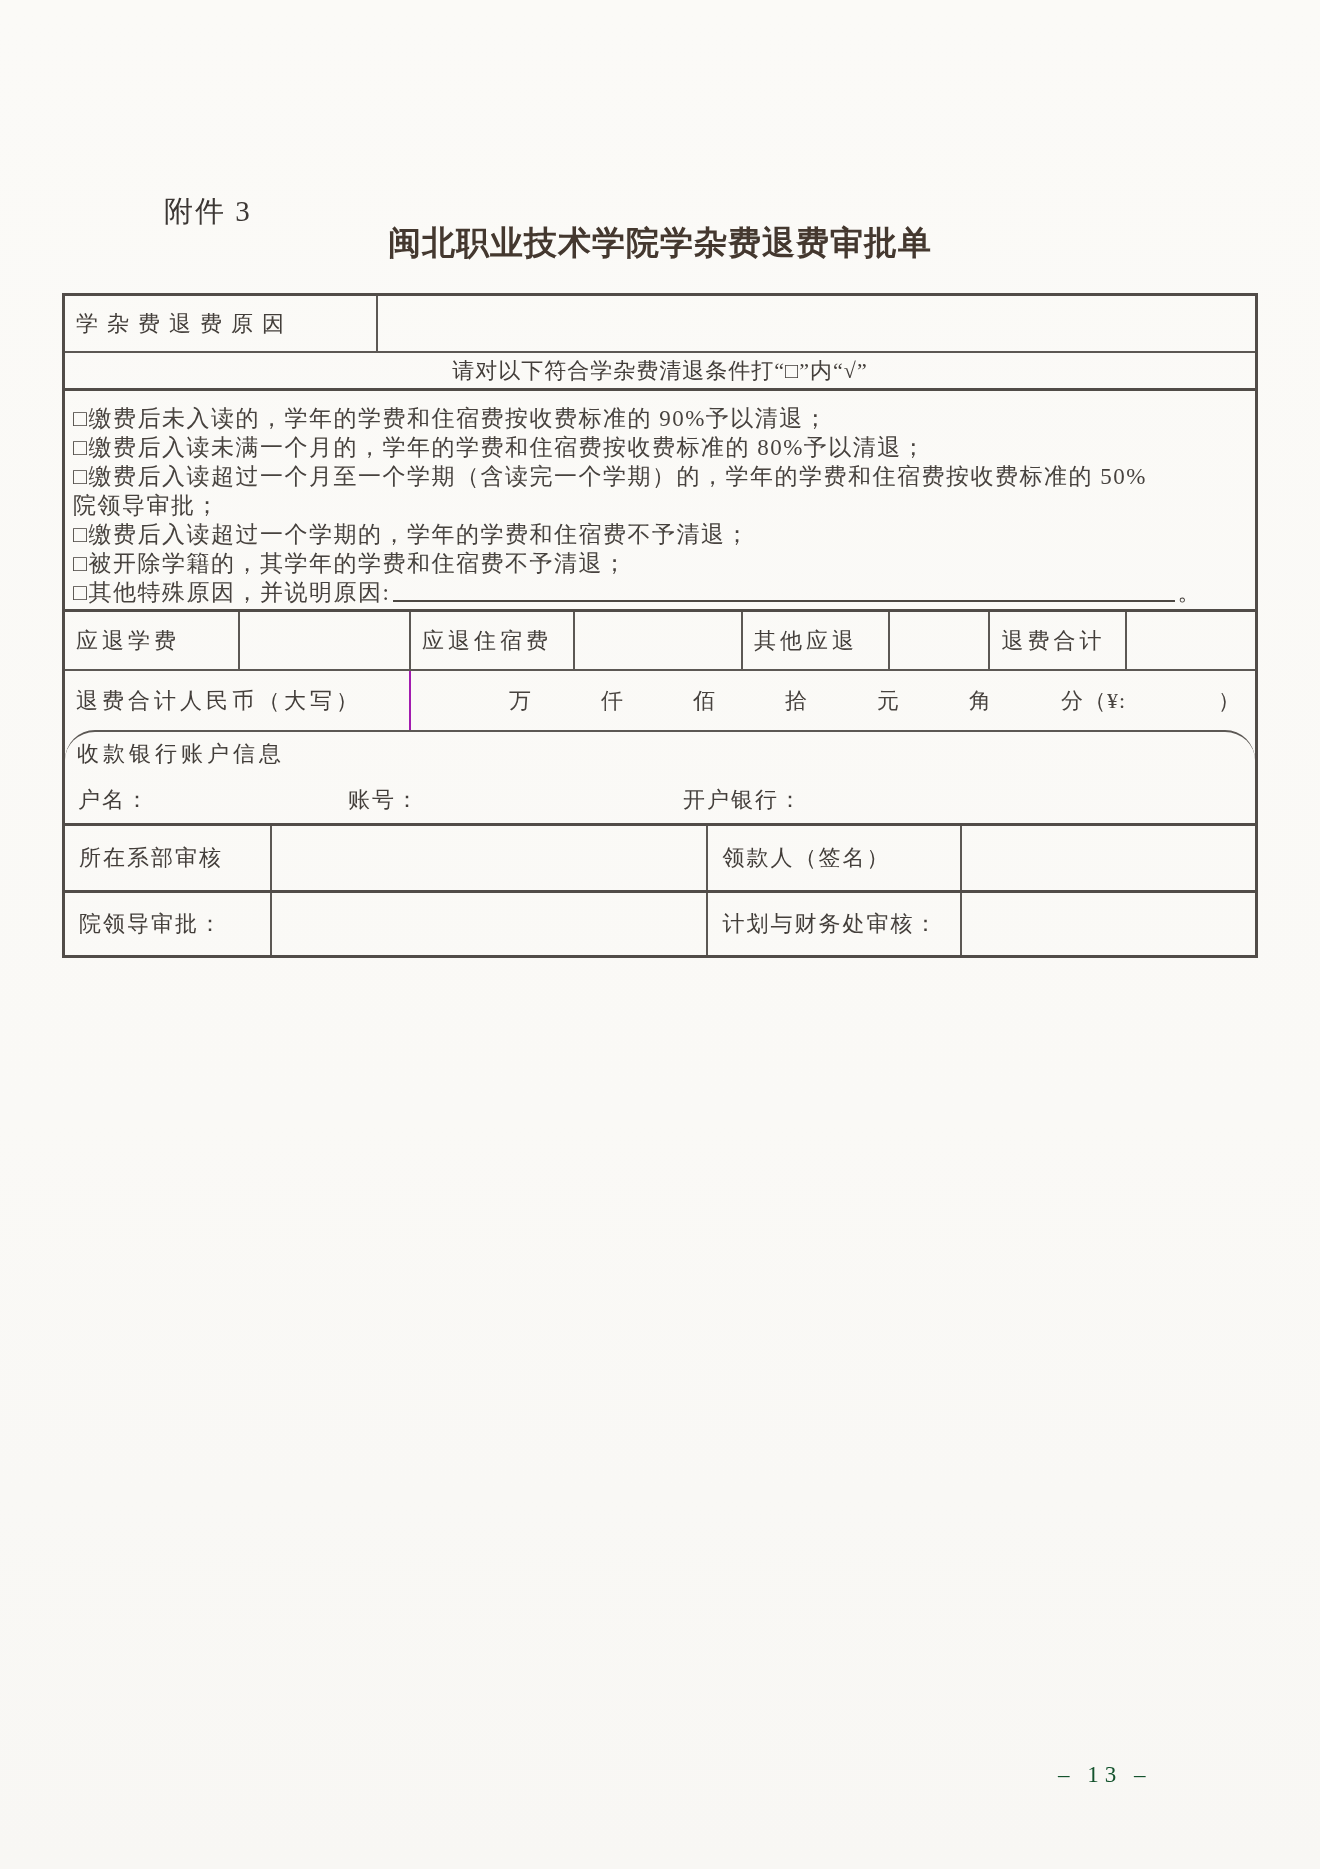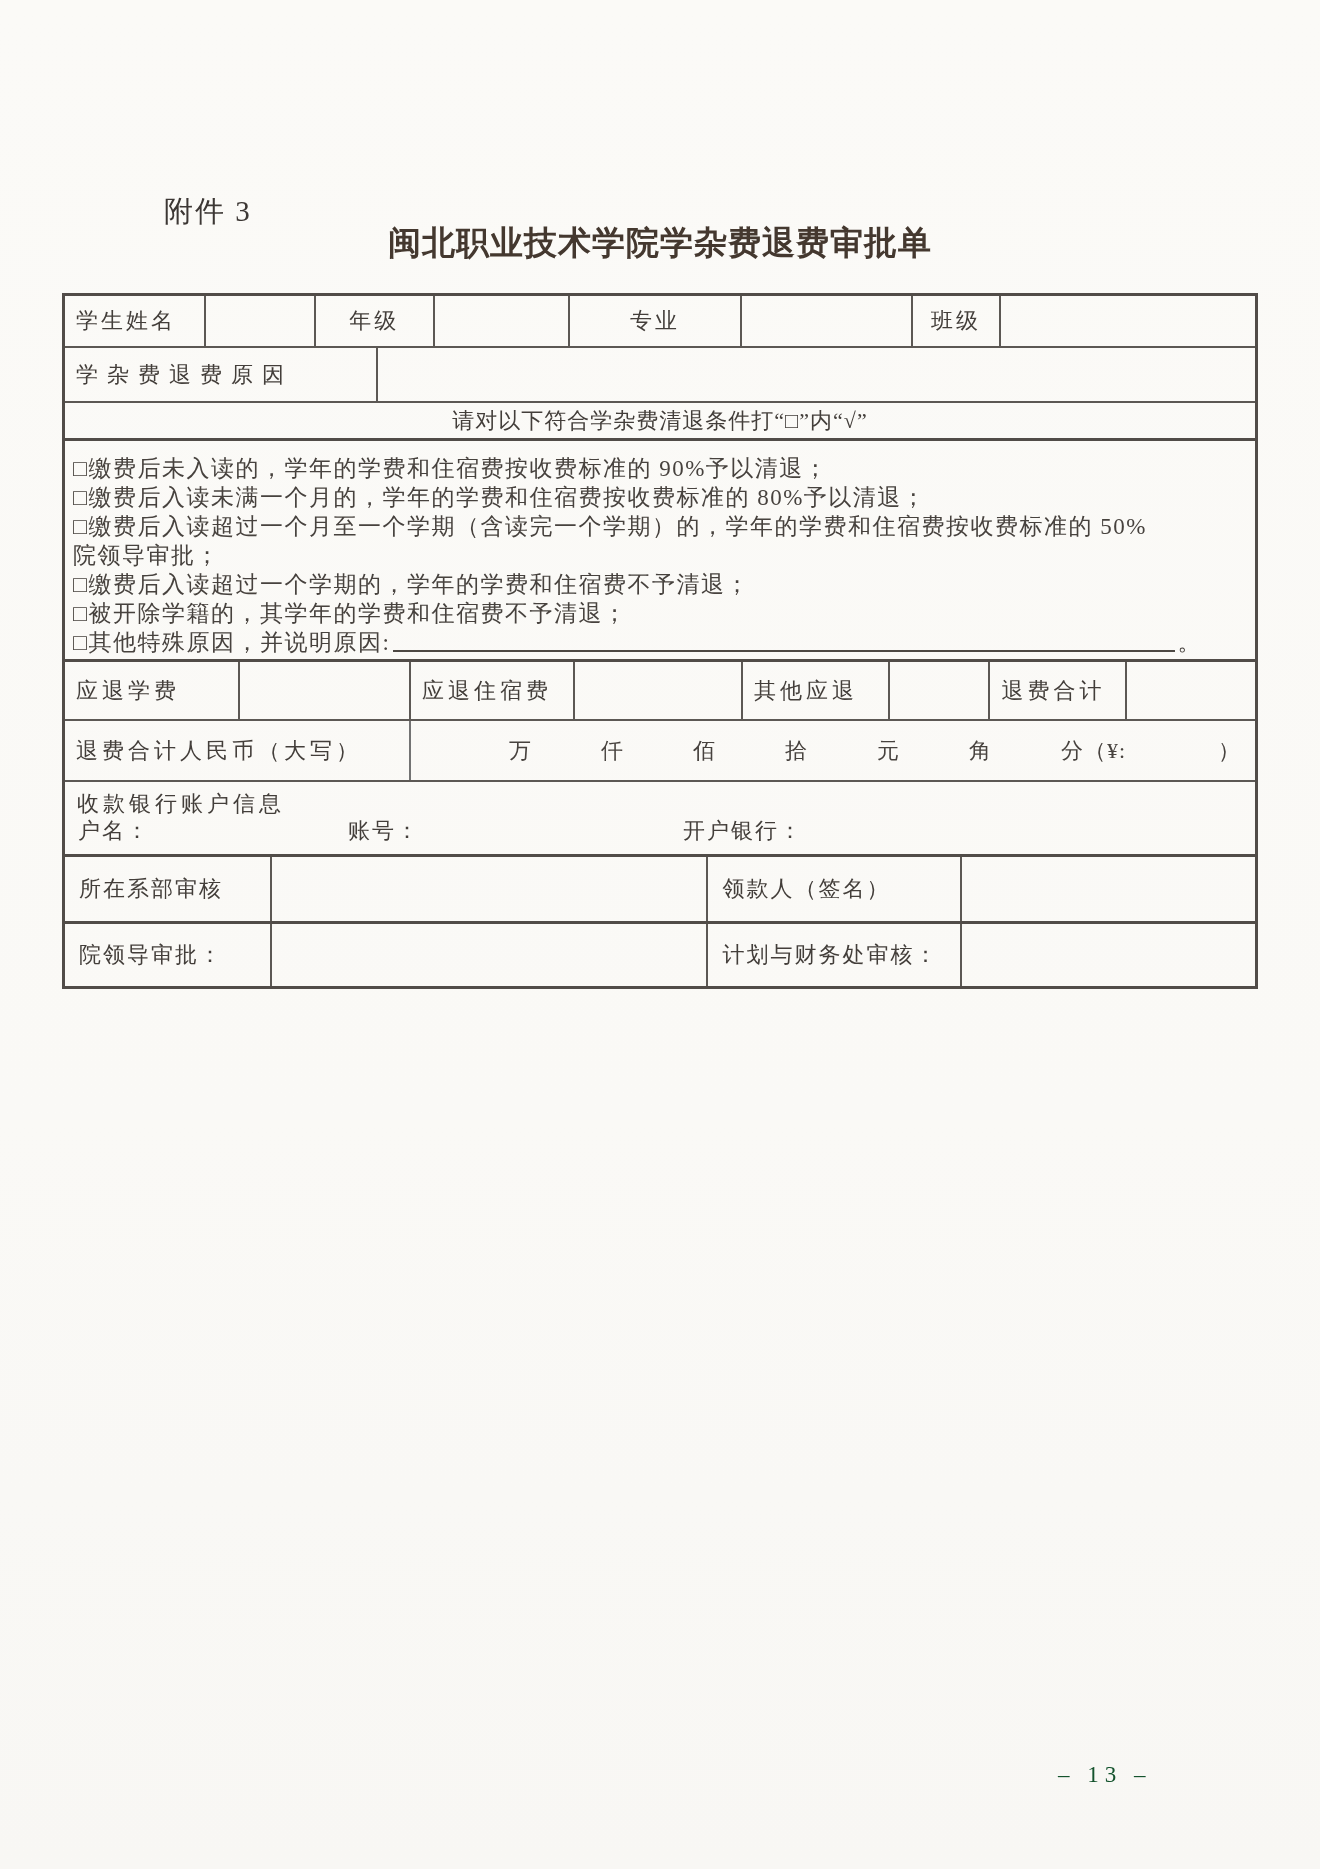--- a/index.html
+++ b/index.html
@@ -41,21 +41,21 @@
   .r4{height:221px;display:block;padding:13px 8px 0 8px;box-sizing:border-box;}
   .cond{line-height:29px;font-size:23px;letter-spacing:1.5px;white-space:nowrap;color:#47423e;}
   .cond.split{display:flex;align-items:flex-end;white-space:nowrap;}
   .uline{flex:1;border-bottom:2px solid #4d4843;margin:0 3px 5px 3px;height:20px;}
   .cond .period{margin-right:45px;}
   .r5{height:60px;}
   .r5 .lbl{letter-spacing:4px;}
   .r6{height:61px;}
   .r6 .lbl{letter-spacing:4px;}
   .units{padding-left:98px;letter-spacing:1px;white-space:nowrap;color:#47423e;}
-  .r7{height:74px;display:block;position:relative;}
+  .r7{height:93px;display:block;position:relative;border-radius:30px;}
   .bank-title{position:absolute;left:12px;top:7px;letter-spacing:4px;}
   .acct-name{position:absolute;left:13px;bottom:8px;letter-spacing:2px;}
   .acct-num{position:absolute;left:283px;bottom:8px;letter-spacing:2px;}
   .bank-name{position:absolute;left:618px;bottom:8px;letter-spacing:2px;}
   .r8{height:67px;}
   .r9{height:65px;}
   .r8 .lbl,.r9 .lbl{letter-spacing:2px;padding-left:14px;}
   .pagenum{
     position:absolute;left:1058px;top:1762px;
     font-size:23px;color:#14532d;letter-spacing:6px;
@@ -64,30 +64,20 @@
 </style>
 </head>
 <body>
 
 <div class="attachment">附件 3</div>
 
 <div class="doc-title">闽北职业技术学院学杂费退费审批单</div>
 
 <div class="tbl">
 
-  <div class="row r1">
-    <div class="cell lbl" style="width:11.7%">学生姓名</div>
-    <div class="cell" style="width:9.2%"></div>
-    <div class="cell lbl ctr" style="width:10.0%">年级</div>
-    <div class="cell" style="width:11.4%"></div>
-    <div class="cell lbl ctr" style="width:14.4%">专业</div>
-    <div class="cell" style="width:14.4%"></div>
-    <div class="cell lbl ctr" style="width:7.4%">班级</div>
-    <div class="cell" style="flex:1"></div>
-  </div>
 
   <div class="row r2">
     <div class="cell lbl" style="width:22.8%">学杂费退费原因</div>
     <div class="cell" style="flex:1"></div>
   </div>
 
   <div class="row r3">
     <span class="instr">请对以下符合学杂费清退条件打“□”内“√”</span>
   </div>
 
@@ -111,21 +101,21 @@
     <div class="cell lbl" style="width:13.8%">应退住宿费</div>
     <div class="cell" style="width:14.1%"></div>
     <div class="cell lbl" style="width:12.4%">其他应退</div>
     <div class="cell" style="width:8.4%"></div>
     <div class="cell lbl" style="width:11.5%">退费合计</div>
     <div class="cell" style="flex:1"></div>
   </div>
 
   <div class="row r6">
     <div class="cell lbl" style="width:28.9%">退费合计人民币（大写）</div>
-    <div class="cell units" style="flex:1;border-left:2px solid #737373;">万　　　仟　　　佰　　　拾　　　元　　　角　　　分（¥:　　　　）</div>
+    <div class="cell units" style="flex:1;border-left:2px solid #a21caf;">万　　　仟　　　佰　　　拾　　　元　　　角　　　分（¥:　　　　）</div>
   </div>
 
   <div class="row r7">
     <span class="bank-title">收款银行账户信息</span>
     <span class="acct-name">户名：</span>
     <span class="acct-num">账号：</span>
     <span class="bank-name">开户银行：</span>
   </div>
 
   <div class="row r8 thick">

